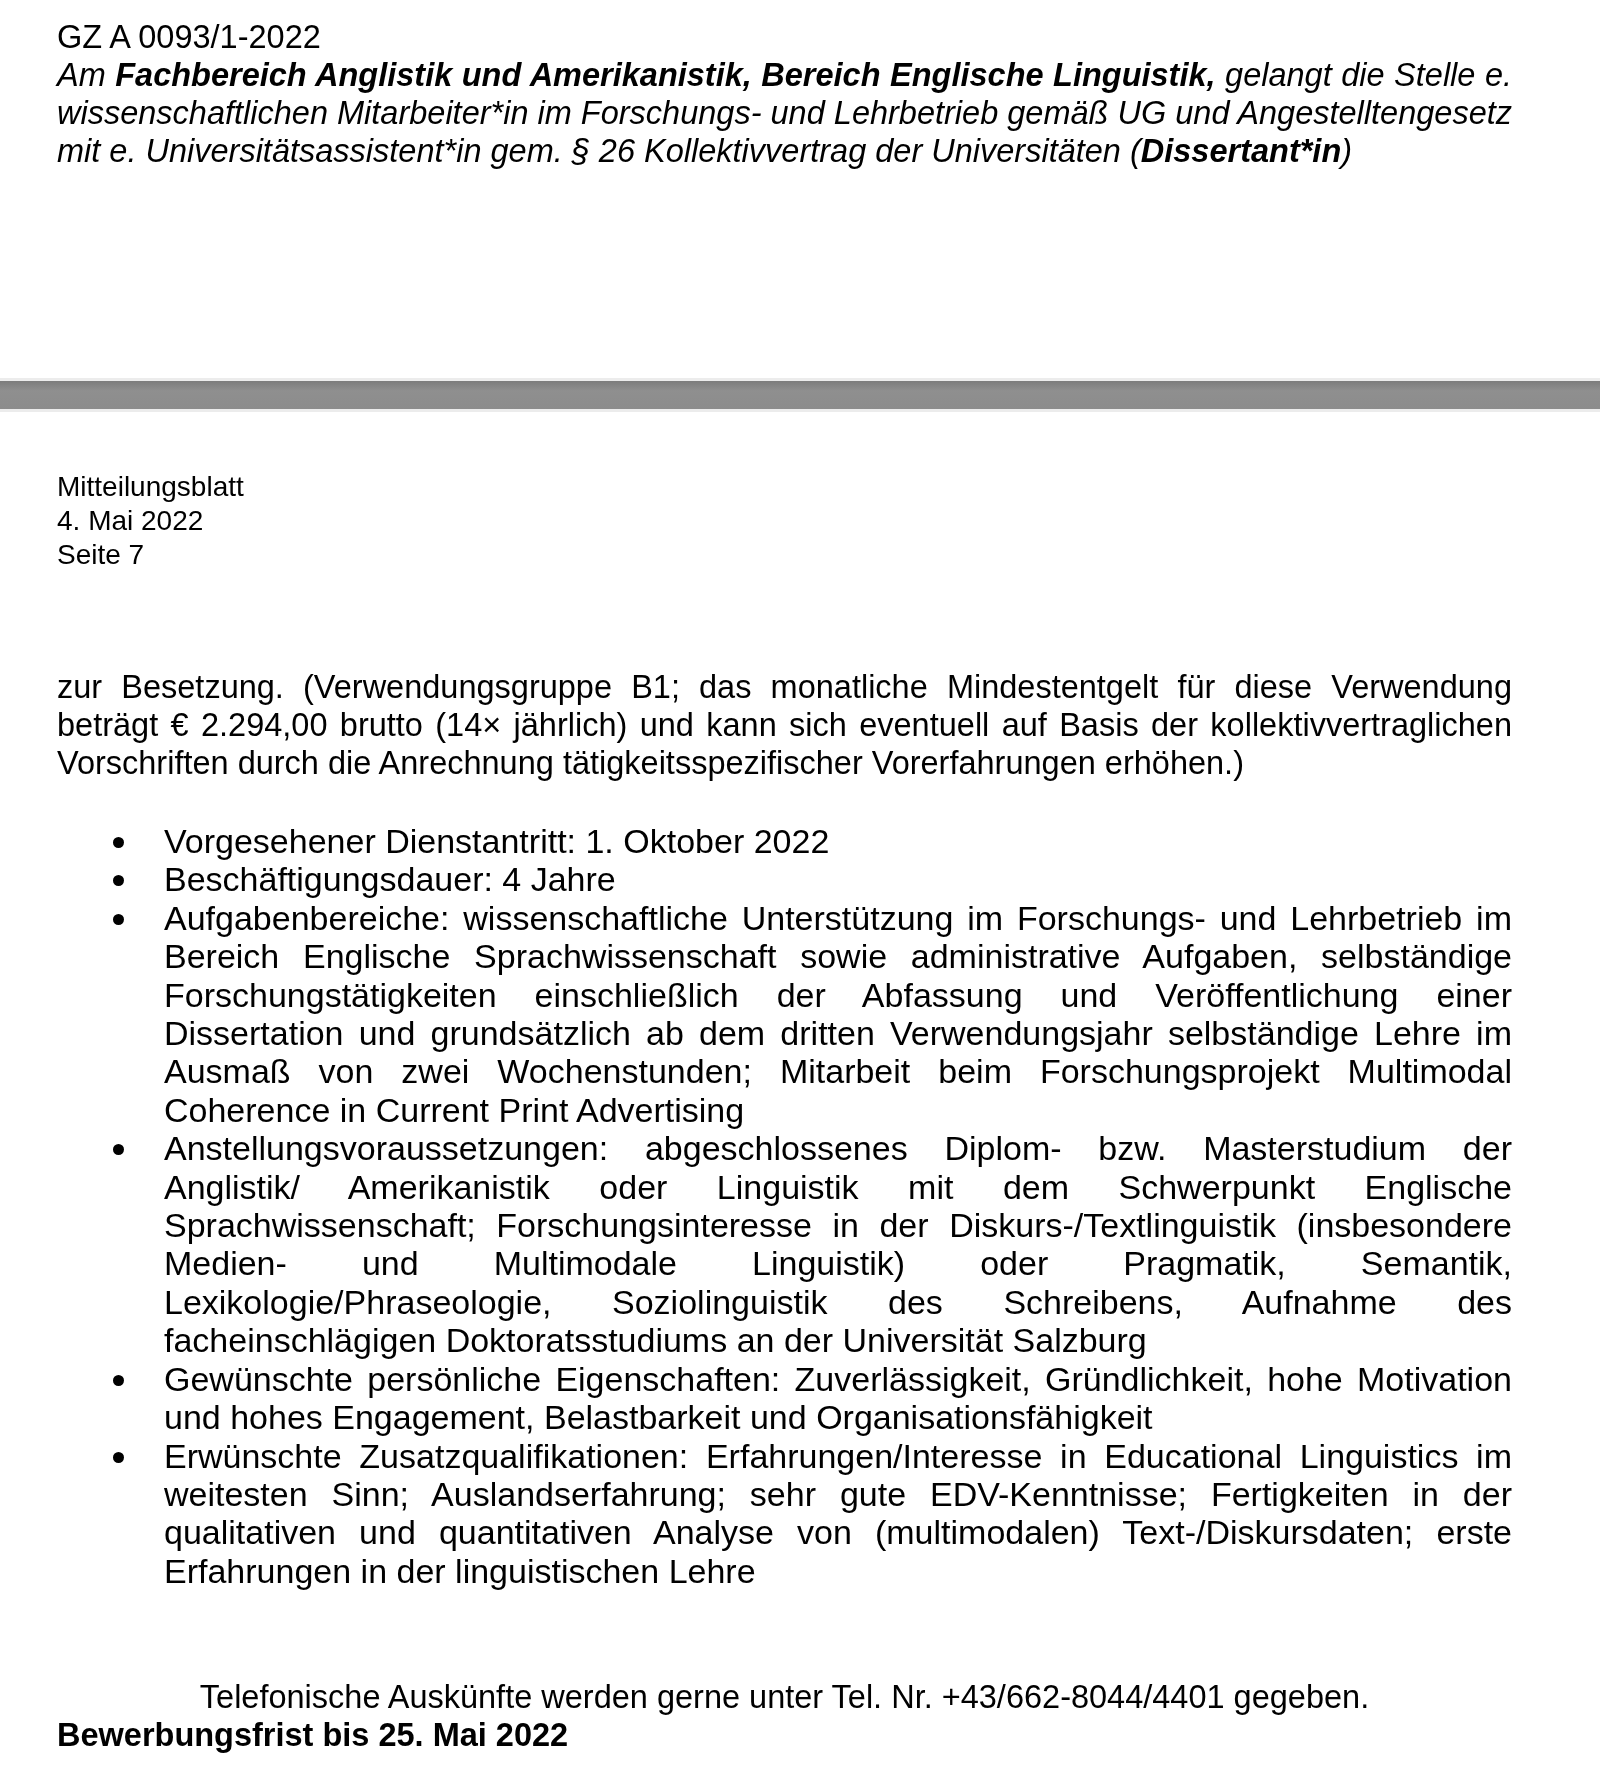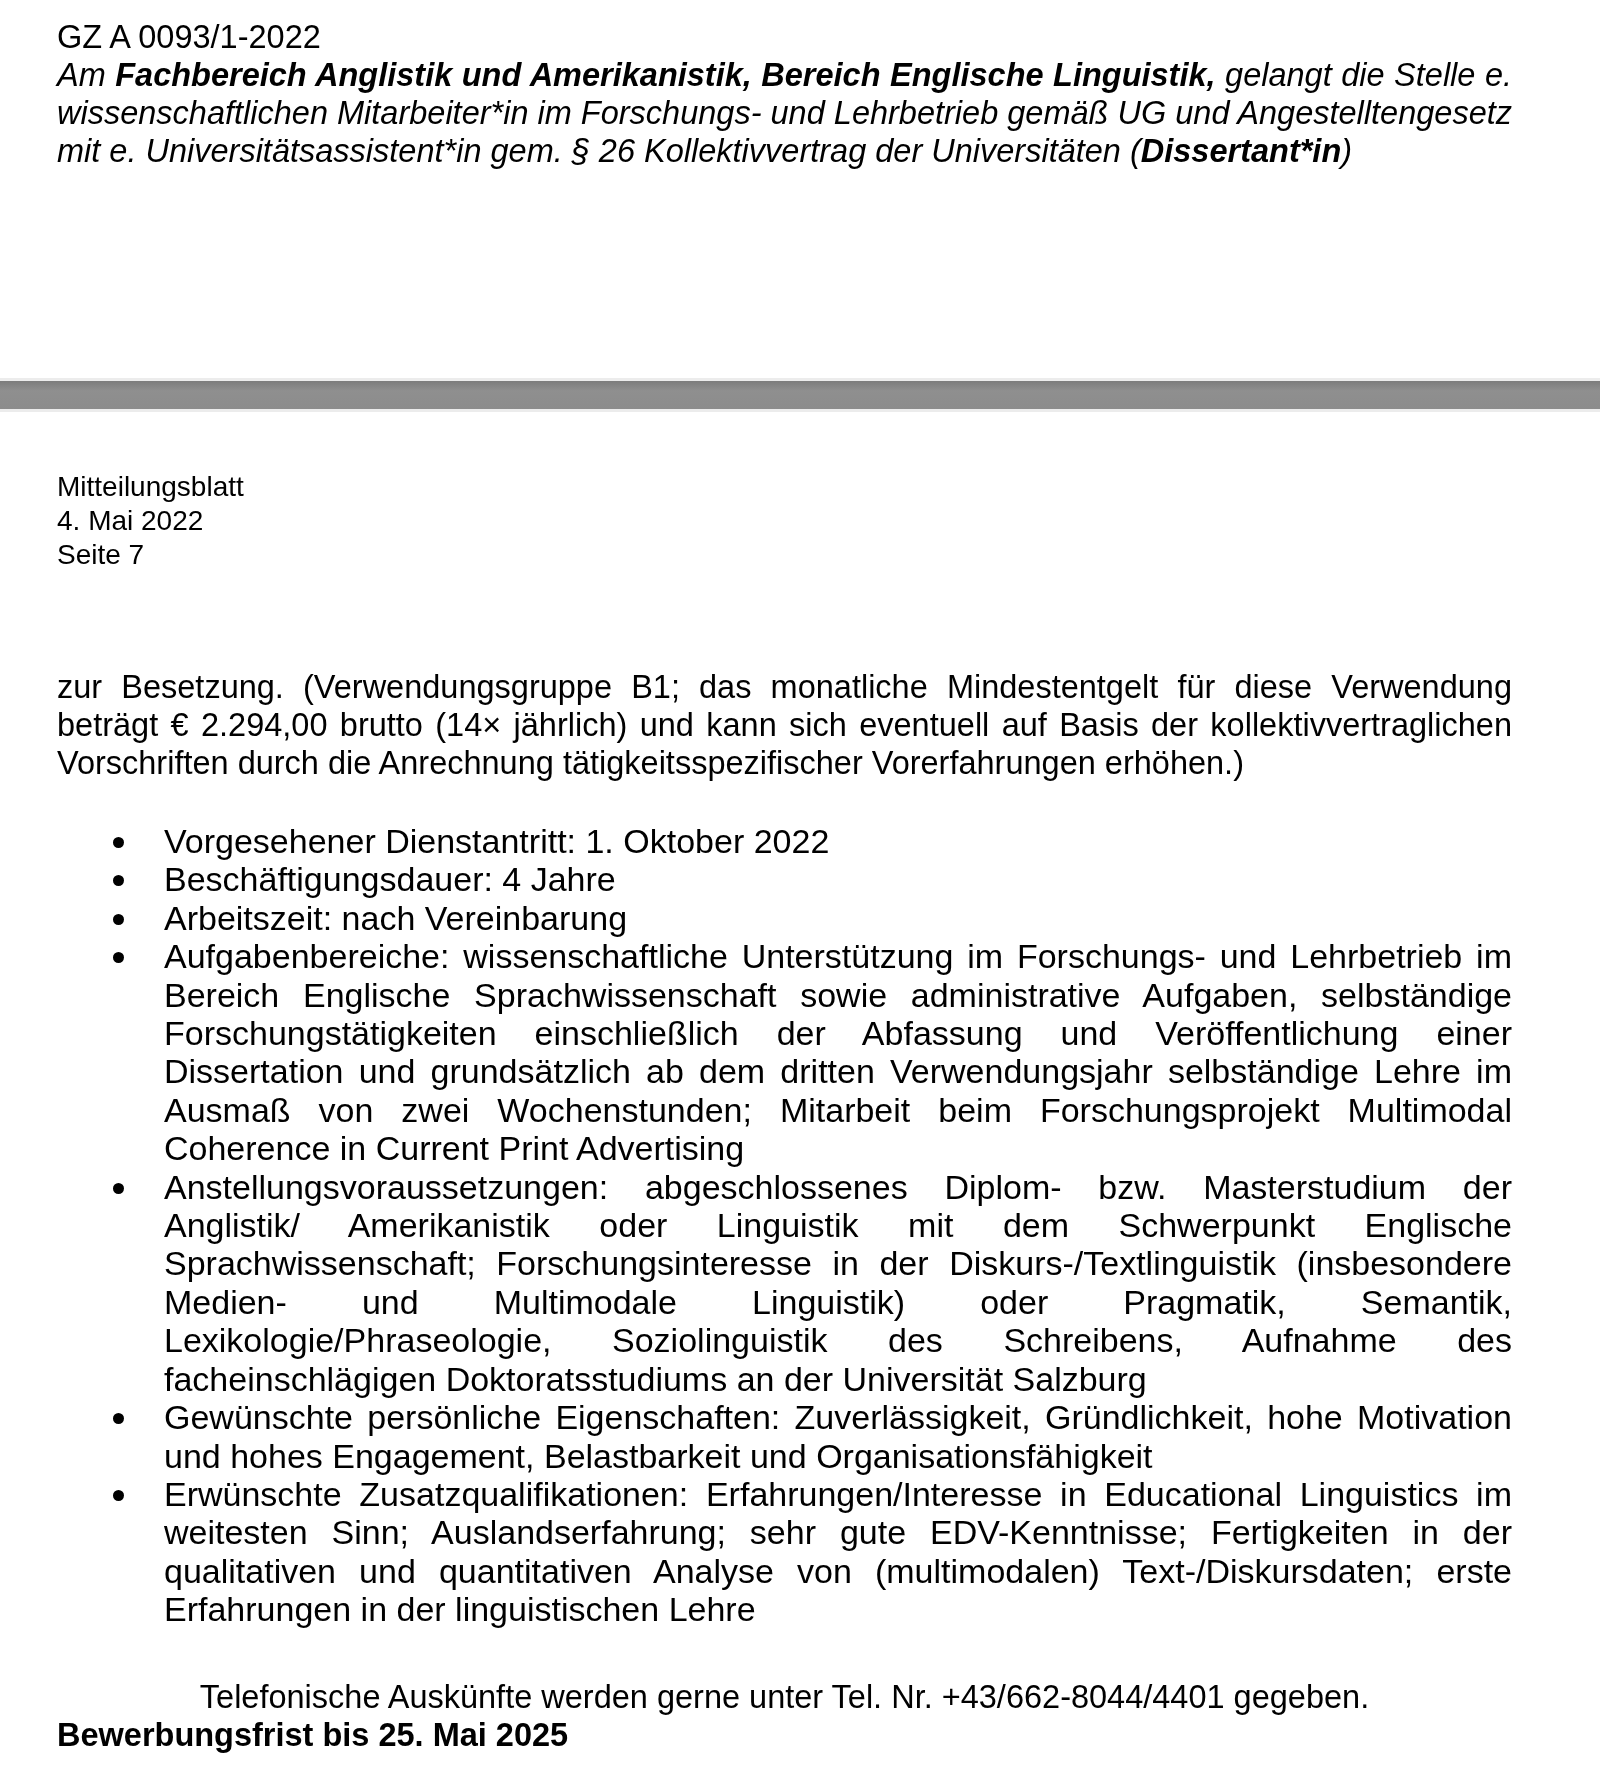--- a/index.html
+++ b/index.html
@@ -55,21 +55,20 @@
   <div>Mitteilungsblatt</div>
   <div>4. Mai 2022</div>
   <div>Seite 7</div>
 </div>
 
 <div class="text para2">zur Besetzung. (Verwendungsgruppe B1; das monatliche Mindestentgelt für diese Verwendung beträgt € 2.294,00 brutto (14× jährlich) und kann sich eventuell auf Basis der kollektivvertraglichen Vorschriften durch die Anrechnung tätigkeitsspezifischer Vorerfahrungen erhöhen.)</div>
 
 <ul class="bullets">
   <li><span class="dot"></span><span>Vorgesehener Dienstantritt: 1. Oktober 2022</span></li>
   <li><span class="dot"></span><span>Beschäftigungsdauer: 4 Jahre</span></li>
-  <li><span class="dot"></span><span>Arbeitszeit: nach Vereinbarung</span></li>
   <li><span class="dot"></span><span>Aufgabenbereiche: wissenschaftliche Unterstützung im Forschungs- und Lehrbetrieb im Bereich Englische Sprachwissenschaft sowie administrative Aufgaben, selbständige Forschungstätigkeiten einschließlich der Abfassung und Veröffentlichung einer Dissertation und grundsätzlich ab dem dritten Verwendungsjahr selbständige Lehre im Ausmaß von zwei Wochenstunden; Mitarbeit beim Forschungsprojekt Multimodal Coherence in Current Print Advertising</span></li>
   <li><span class="dot"></span><span>Anstellungsvoraussetzungen: abgeschlossenes Diplom- bzw. Masterstudium der Anglistik/ Amerikanistik oder Linguistik mit dem Schwerpunkt Englische Sprachwissenschaft; Forschungsinteresse in der Diskurs-/Textlinguistik (insbesondere Medien- und Multimodale Linguistik) oder Pragmatik, Semantik, Lexikologie/Phraseologie, Soziolinguistik des Schreibens, Aufnahme des facheinschlägigen Doktoratsstudiums an der Universität Salzburg</span></li>
   <li><span class="dot"></span><span>Gewünschte persönliche Eigenschaften: Zuverlässigkeit, Gründlichkeit, hohe Motivation und hohes Engagement, Belastbarkeit und Organisationsfähigkeit</span></li>
   <li><span class="dot"></span><span>Erwünschte Zusatzqualifikationen: Erfahrungen/Interesse in Educational Linguistics im weitesten Sinn; Auslandserfahrung; sehr gute EDV-Kenntnisse; Fertigkeiten in der qualitativen und quantitativen Analyse von (multimodalen) Text-/Diskursdaten; erste Erfahrungen in der linguistischen Lehre</span></li>
 </ul>
 
 <div class="text phone">Telefonische Auskünfte werden gerne unter Tel. Nr. +43/662-8044/4401 gegeben.</div>
-<div class="text deadline">Bewerbungsfrist bis 25. Mai 2025</div>
+<div class="text deadline">Bewerbungsfrist bis 25. Mai 2022</div>
 
 </body></html>

